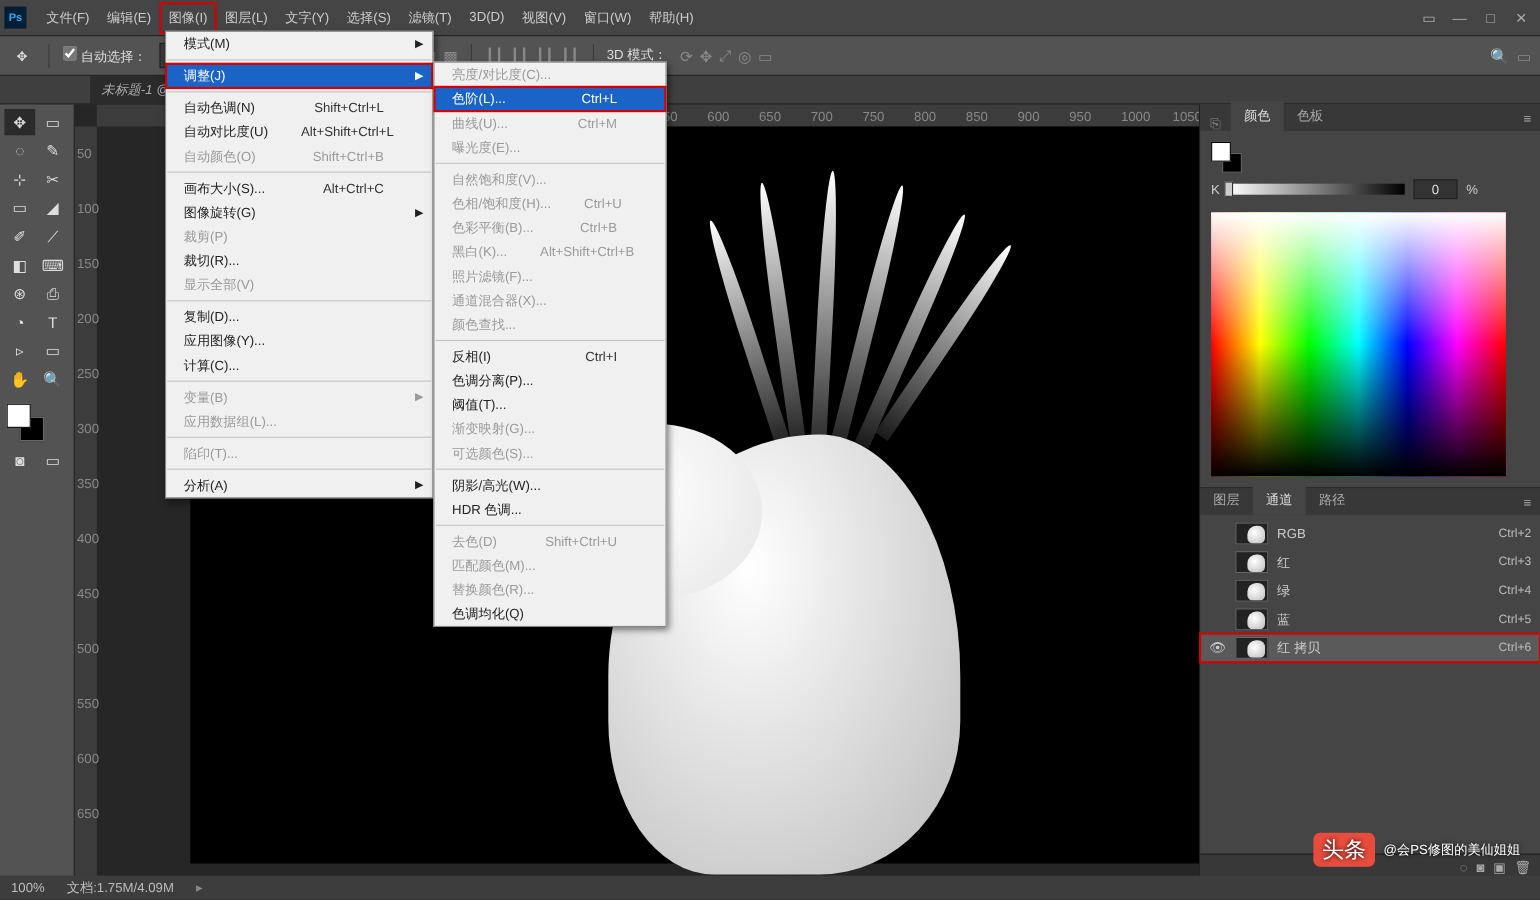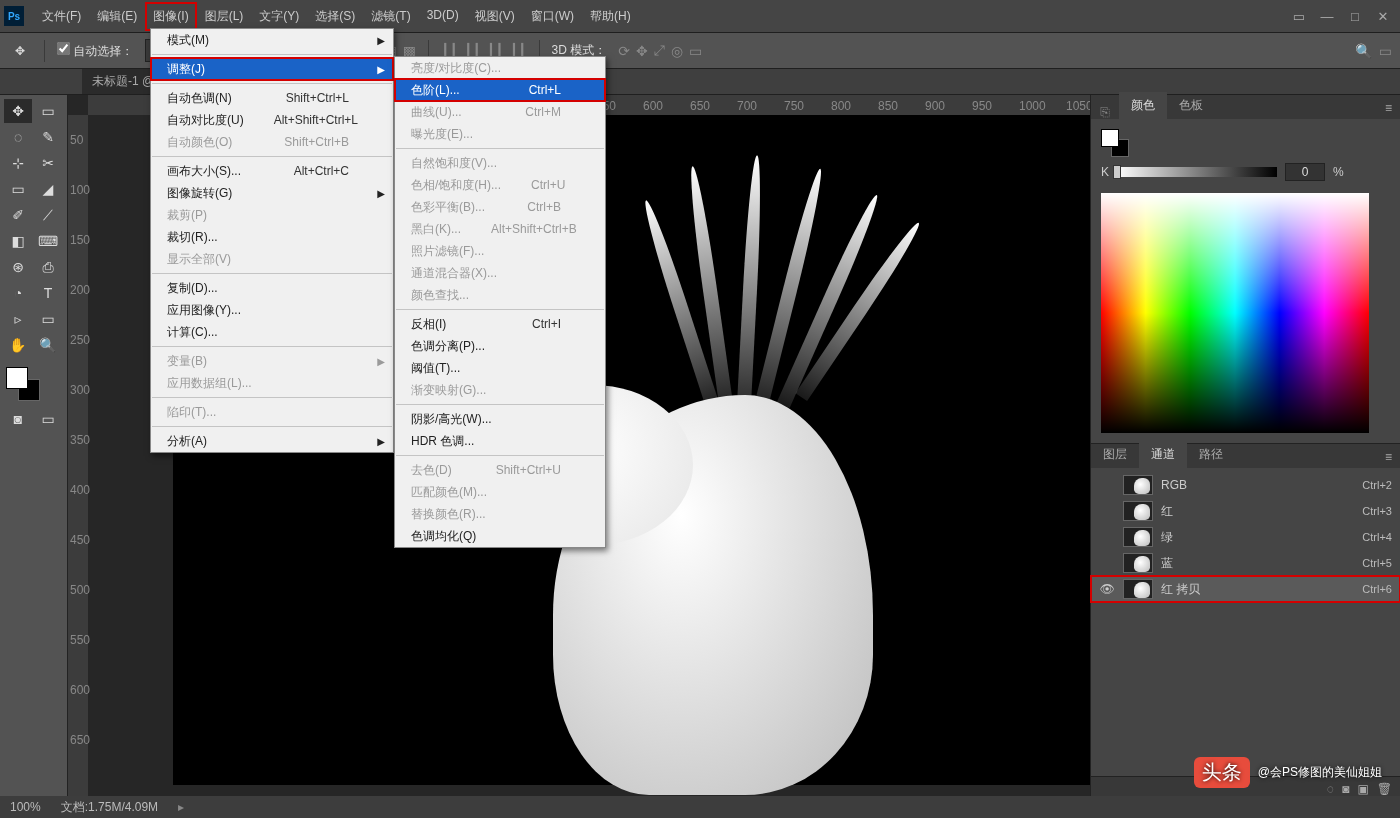--- a/index.html
+++ b/index.html
@@ -15,21 +15,21 @@
 
 
 .optbar { height: 36px; background: #535353; display: flex; align-items: center; padding: 0 8px; gap: 12px; border-bottom: 1px solid #1f1f1f; color: #ddd; }
 .optbar .tool-icon { width: 24px; height: 24px; display: flex; align-items: center; justify-content: center; }
 .optbar .sep { width: 1px; height: 22px; background: #3a3a3a; }
 .optbar .drop { background: #3a3a3a; padding: 2px 16px 2px 6px; border: 1px solid #222; position: relative; }
 .optbar .drop::after { content: "▾"; position: absolute; right: 3px; top: 2px; font-size: 9px; }
 .optbar input[type=checkbox]{ accent-color:#777; }
 
 
-.doctabs { height: 26px; background: #3f3f3f; display: flex; align-items: center; padding-left: 82px; color: #aaa; border-bottom: 1px solid #1f1f1f; }
+.doctabs { height: 26px; background: #3f3f3f; display: flex; align-items: center; padding-left: 82px; color: #aaa; border-bottom: 1px solid #1f1f1f; font-style: italic; }
 .doctab { padding: 4px 10px; background: #2b2b2b; }
 
 
 .main { display: flex; height: calc(818px - 28px - 36px - 26px - 22px); }
 .left-tools { width: 68px; background: #535353; border-right: 1px solid #222; padding: 4px; }
 .tool-grid { display: grid; grid-template-columns: 28px 28px; gap: 2px; }
 .tool-btn { width: 28px; height: 24px; display: flex; align-items: center; justify-content: center; color: #ddd; font-size: 14px; position: relative; }
 .tool-btn.sel { background: #2b2b2b; }
 .swatch-area { margin-top: 8px; position: relative; height: 36px; }
 .swatch-fg { position: absolute; left: 2px; top: 2px; width: 22px; height: 22px; background: #fff; border: 1px solid #000; }
@@ -451,20 +451,23 @@
     </div>
     <div class="row">
       <span>色调分离(P)...</span>
     </div>
     <div class="row">
       <span>阈值(T)...</span>
     </div>
     <div class="row dis">
       <span>渐变映射(G)...</span>
     </div>
+    <div class="row dis">
+      <span>可选颜色(S)...</span>
+    </div>
     <hr>
     <div class="row">
       <span>阴影/高光(W)...</span>
     </div>
     <div class="row">
       <span>HDR 色调...</span>
     </div>
     <hr>
     <div class="row dis">
       <span>去色(D)</span>

